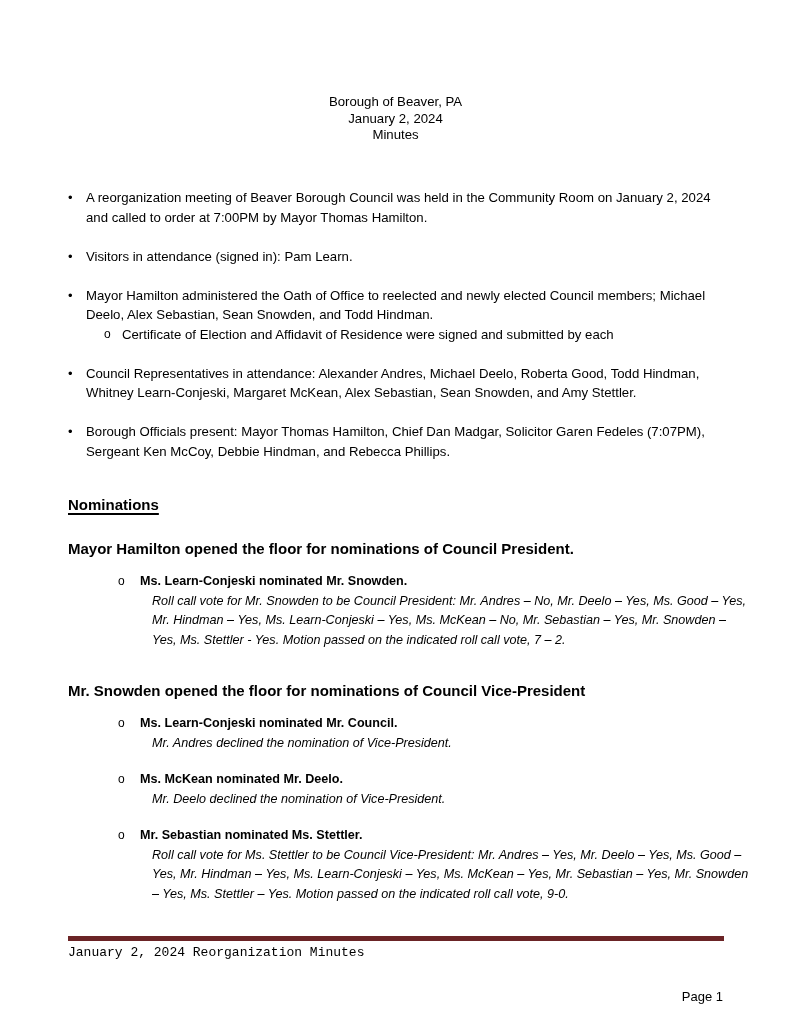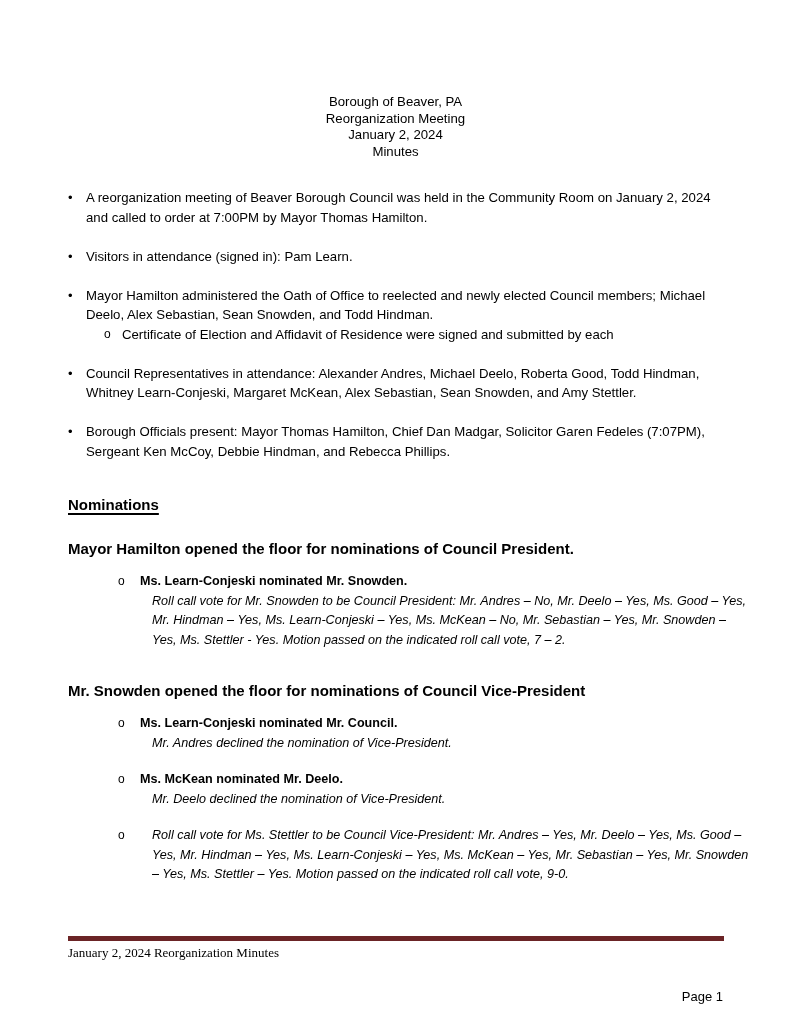--- a/index.html
+++ b/index.html
@@ -100,39 +100,38 @@
       left: 68px;
       top: 936px;
       width: 656px;
       height: 5px;
       background: #6b2426;
     }
     .footer-left {
       position: absolute;
       left: 68px;
       top: 945px;
-      font-family: Liberation Serif, serif;
+      font-family: Liberation Mono, monospace;
       font-size: 13px;
     }
     .footer-right {
       position: absolute;
       right: 68px;
       top: 989px;
       font-family: Liberation Sans, sans-serif;
       font-size: 13px;
     }
   </style>
 </head>
 <body>
 
 <div class="page">
 
   <div class="header-block">
     <div>Borough of Beaver, PA</div>
-    <div>Reorganization Meeting</div>
     <div>January 2, 2024</div>
     <div>Minutes</div>
   </div>
 
   <div class="bullets">
     <div class="bullet-item">
       <span class="bullet-dot">•</span>
       <span>A reorganization meeting of Beaver Borough Council was held in the Community Room on January 2, 2024 and called to order at 7:00PM by Mayor Thomas Hamilton.</span>
     </div>
     <div class="bullet-item">
@@ -176,20 +175,21 @@
   </div>
 
   <div class="nom-item" style="top:770px;">
     <span class="nom-dot">o</span>
     <div class="nom-title">Ms. McKean nominated Mr. Deelo.</div>
     <div class="nom-detail">Mr. Deelo declined the nomination of Vice-President.</div>
   </div>
 
   <div class="nom-item" style="top:826px;">
     <span class="nom-dot">o</span>
+    <div class="nom-title">Mr. Sebastian nominated Ms. Stettler.</div>
     <div class="nom-detail">Roll call vote for Ms. Stettler to be Council Vice-President: Mr. Andres – Yes, Mr. Deelo – Yes, Ms. Good – Yes, Mr. Hindman – Yes, Ms. Learn-Conjeski – Yes, Ms. McKean – Yes, Mr. Sebastian – Yes, Mr. Snowden – Yes, Ms. Stettler – Yes. Motion passed on the indicated roll call vote, 9-0.</div>
   </div>
 
   <div class="footer-rule" style="background: rgb(107, 36, 38);"></div>
   <div class="footer-left">January 2, 2024 Reorganization Minutes</div>
   <div class="footer-right">Page 1</div>
 
 </div>
 
 </body></html>

